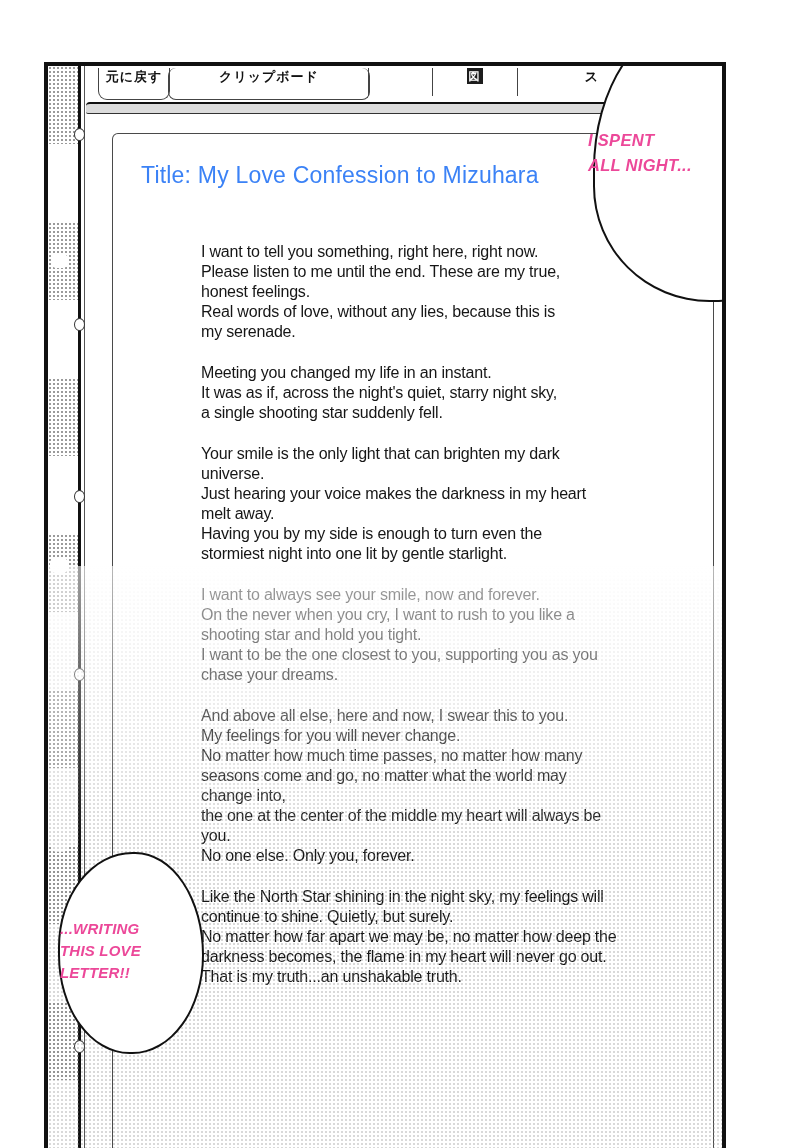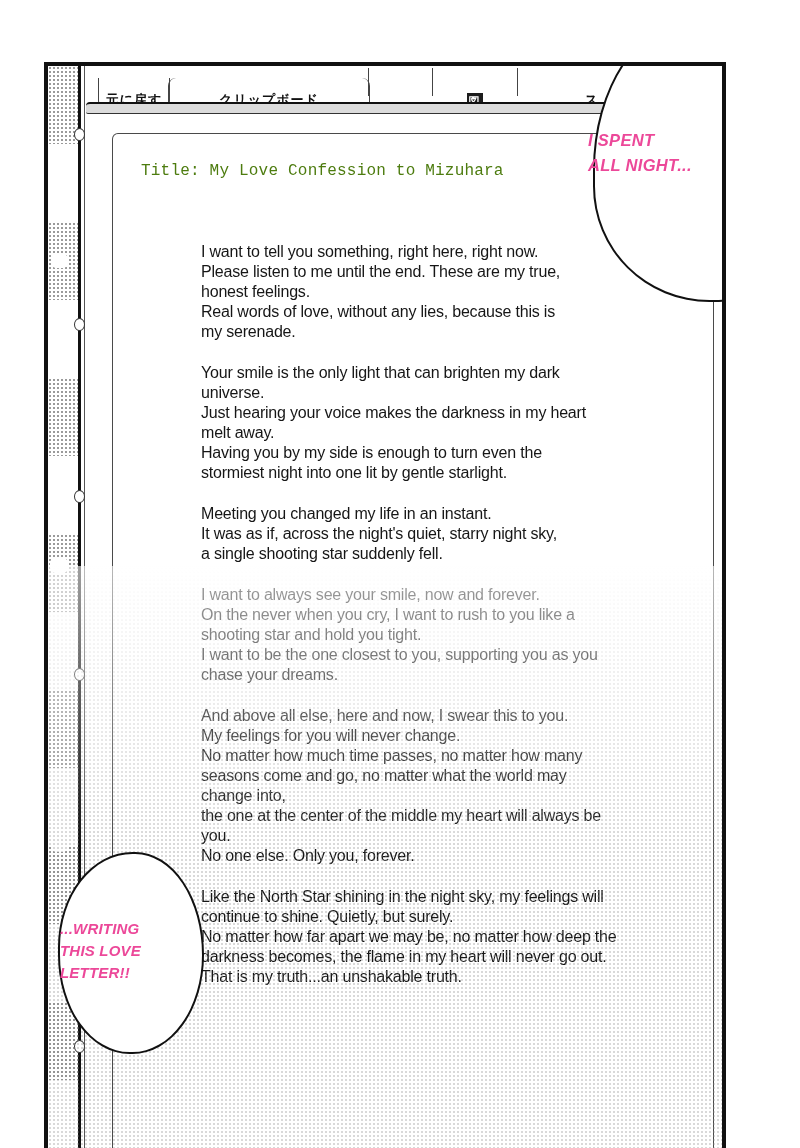--- a/index.html
+++ b/index.html
@@ -23,43 +23,42 @@
   .strip-blob{position:absolute;background:#fff;border-radius:5px;}
   .edge-line{position:absolute;left:30px;top:0;width:3px;height:100%;background:#111;}
   .edge-line2{position:absolute;left:36px;top:0;width:1px;height:100%;background:#555;}
   .edge-knob{
     position:absolute;left:26px;width:9px;height:11px;border:1.5px solid #333;
     border-radius:50%;background:#fff;z-index:3;
   }
   
   .toolbar{position:absolute;left:38px;top:0;right:0;height:36px;background:#fff;}
   .tb-cell{
-    position:absolute;top:2px;height:31px;display:flex;align-items:flex-end;justify-content:center;
-    font-size:13px;font-weight:700;letter-spacing:1px;color:#111;margin-top:10px;
+    position:absolute;top:2px;height:31px;display:flex;align-items:flex-start;justify-content:center;
+    font-size:13px;font-weight:700;letter-spacing:1px;color:#111;
   }
   .tb-tab{border:1.5px solid #444;border-top:none;border-radius:0 0 9px 9px;}
   .tb-sep{position:absolute;top:2px;width:1px;height:28px;background:#444;}
   .pic-glyph{
     display:inline-block;width:16px;height:16px;background:#1c1c1c;color:#fff;
     font-size:11px;line-height:16px;text-align:center;font-weight:700;
   }
   .ribbon-bottom{
     position:absolute;left:38px;right:0;top:36px;height:9px;background:#dcdcdc;
     border-top:2px solid #111;border-bottom:1px solid #333;border-radius:4px 0 0 2px;
   }
   
   .page{
     position:absolute;left:64px;top:67px;width:600px;height:1019px;
     border:1.5px solid #4a4a4a;border-bottom:none;border-radius:6px 6px 0 0;
     background:#fff;
   }
   .doc-title{
-    position:absolute;left:28px;top:28px;font-size:16px;letter-spacing:0.2px;color:#4d7c0f;
+    position:absolute;left:28px;top:28px;font-size:23px;letter-spacing:0.2px;color:#3b82f6;
     white-space:pre-line;
-    font-family:Liberation Mono, monospace;
   }
   .doc-body{position:absolute;left:88px;top:96px;width:478px;margin-top:12px;}
   .doc-body p{
     margin:0 0 21px 0;font-size:16px;line-height:20px;letter-spacing:-0.2px;
     color:#161616;white-space:pre-line;
   }
   
   .tone{
     position:absolute;left:0;right:0;top:500px;bottom:0;z-index:4;pointer-events:none;
     background-image:
@@ -127,29 +126,29 @@
   <div class="ribbon-bottom"></div>
 
   <div class="page">
     <div class="doc-title">Title: My Love Confession to Mizuhara</div>
     <div class="doc-body">
       <p>I want to tell you something, right here, right now.
 Please listen to me until the end. These are my true,
 honest feelings.
 Real words of love, without any lies, because this is
 my serenade.</p>
+      <p>Meeting you changed my life in an instant.
+It was as if, across the night's quiet, starry night sky,
+a single shooting star suddenly fell.</p>
       <p>Your smile is the only light that can brighten my dark
 universe.
 Just hearing your voice makes the darkness in my heart
 melt away.
 Having you by my side is enough to turn even the
 stormiest night into one lit by gentle starlight.</p>
-      <p>Meeting you changed my life in an instant.
-It was as if, across the night's quiet, starry night sky,
-a single shooting star suddenly fell.</p>
       <p>I want to always see your smile, now and forever.
 On the never when you cry, I want to rush to you like a
 shooting star and hold you tight.
 I want to be the one closest to you, supporting you as you
 chase your dreams.</p>
       <p>And above all else, here and now, I swear this to you.
 My feelings for you will never change.
 No matter how much time passes, no matter how many
 seasons come and go, no matter what the world may
 change into,

